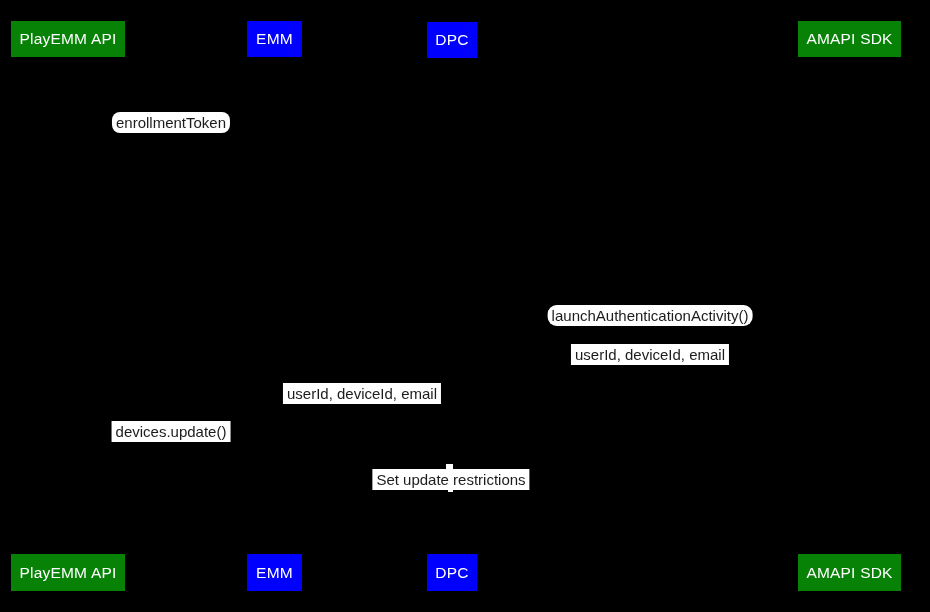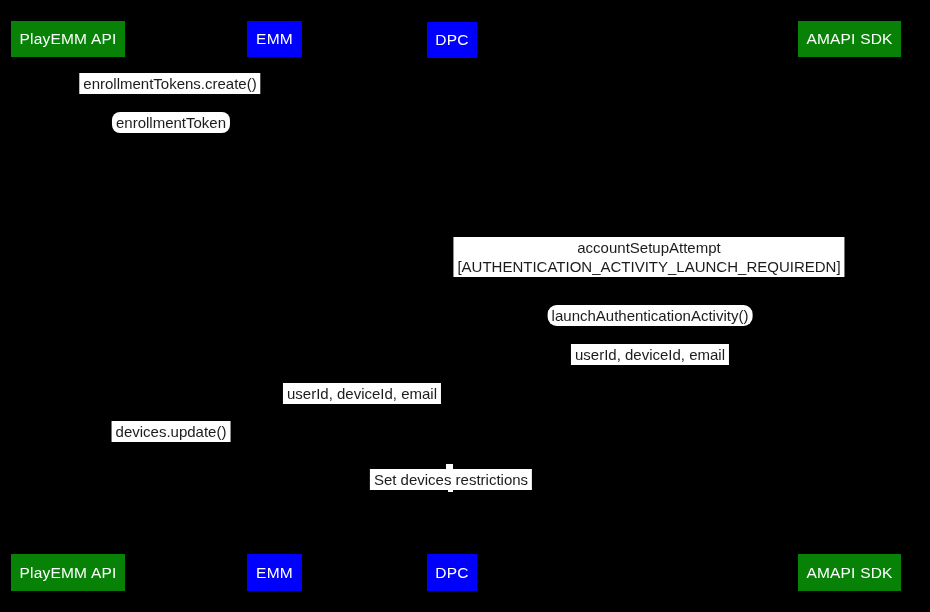--- a/index.html
+++ b/index.html
@@ -46,29 +46,26 @@
 </head>
 <body>
 
 <div class="stage">
 
   <div class="actor green" style="left:11px;  top:21px; width:114px;">PlayEMM API</div>
   <div class="actor blue" style="left:247px; top:21px; width:55px;">EMM</div>
   <div class="actor blue" style="left:427px; top:22px; width:50px;">DPC</div>
   <div class="actor green" style="left:798px; top:21px; width:103px;">AMAPI SDK</div>
 
-  <div class="msg" style="left:170px; top:73px;">enrollmentTokens.create()</div>
   <div class="msg" style="left:171px; top:112px;border-radius:8px;">enrollmentToken</div>
-  <div class="msg" style="left:649px; top:237px;">accountSetupAttempt
-[AUTHENTICATION_ACTIVITY_LAUNCH_REQUIREDN]</div>
   <div class="msg" style="left:650px; top:305px;border-radius:9px;">launchAuthenticationActivity()</div>
   <div class="msg" style="left:650px; top:344px;">userId, deviceId, email</div>
   <div class="msg" style="left:362px; top:383px;">userId, deviceId, email</div>
   <div class="msg" style="left:171px; top:421px;">devices.update()</div>
-  <div class="msg" style="left:451px; top:469px;">Set devices restrictions</div>
+  <div class="msg" style="left:451px; top:469px;">Set update restrictions</div>
 
   <div class="artifact" style="left:446px; top:464px; width:7px; height:5px;"></div>
   <div class="artifact" style="left:448px; top:488px; width:5px; height:4px;"></div>
 
   <div class="actor green" style="left:11px;  top:554px; width:114px; height:37px;">PlayEMM API</div>
   <div class="actor blue" style="left:247px; top:554px; width:55px; height:37px;">EMM</div>
   <div class="actor blue" style="left:427px; top:554px; width:50px; height:37px;">DPC</div>
   <div class="actor green" style="left:798px; top:554px; width:103px; height:37px;">AMAPI SDK</div>
 
 </div>

